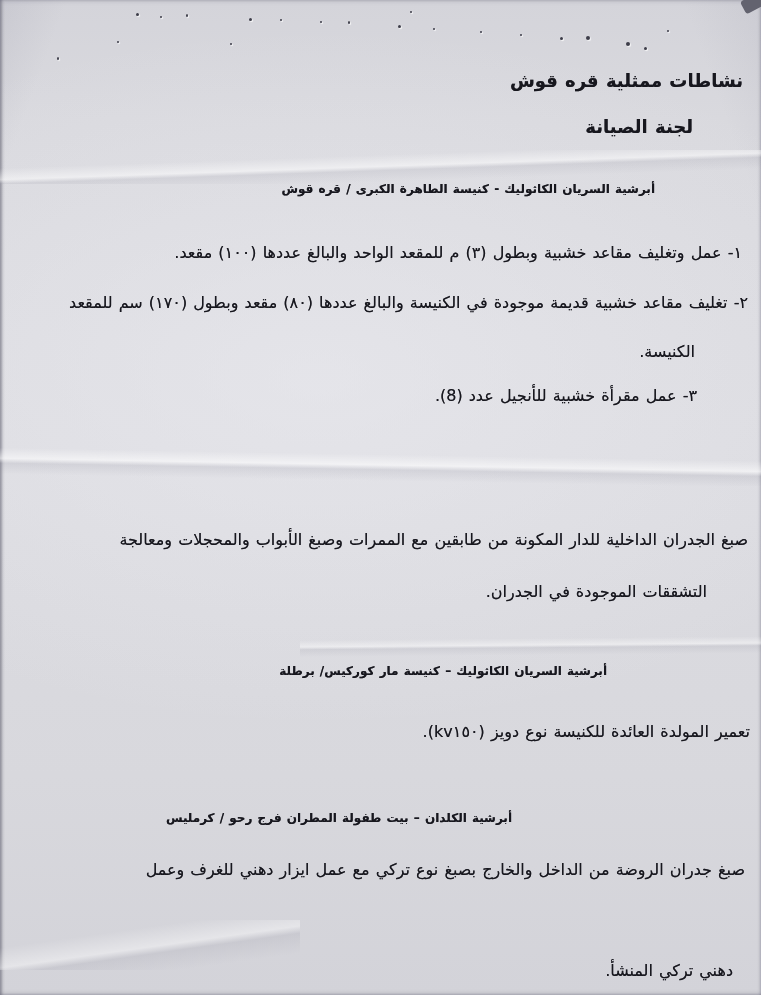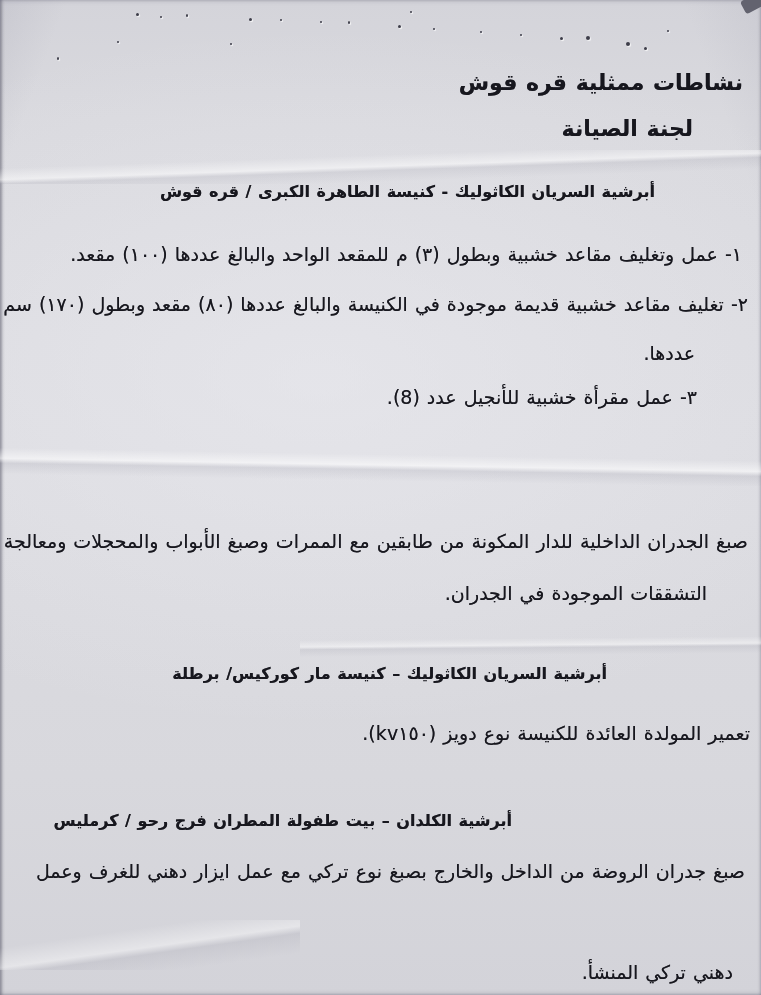--- a/index.html
+++ b/index.html
@@ -32,24 +32,24 @@
     background:linear-gradient(179.5deg, rgba(255,255,255,0) 30%, rgba(255,255,255,.45) 50%, rgba(124,124,140,.12) 58%, rgba(124,124,140,0) 80%);}
   .crease.c4{left:0;top:920px;width:300px;height:50px;
     background:linear-gradient(172deg, rgba(255,255,255,0) 30%, rgba(255,255,255,.4) 52%, rgba(124,124,140,.12) 60%, rgba(124,124,140,0) 82%);}
   
   .speck{position:absolute;border-radius:50%;background:#3d3d49;
          box-shadow:1px 1px 1px rgba(255,255,255,.85);}
   .sliver{position:absolute;right:-3px;top:-4px;width:22px;height:14px;
           background:#63636f;transform:rotate(-28deg);border-radius:3px;}
   
   .t{position:absolute;white-space:nowrap;direction:rtl;unicode-bidi:plaintext;
-     font-size:19px;letter-spacing:.1px;word-spacing:1px;color:#17171e;
+     font-size:16px;letter-spacing:.1px;word-spacing:1px;color:#17171e;
      text-shadow:0 0 .4px rgba(23,23,30,.65);}
-  .t.head{font-size:16px;font-weight:bold;letter-spacing:.15px;}
-  .t.title{font-size:22px;font-weight:bold;}
+  .t.head{font-size:12px;font-weight:bold;letter-spacing:.15px;}
+  .t.title{font-size:18px;font-weight:bold;}
   .l-title1{top:70px;right:18px;}
   .l-title2{top:116px;right:68px;}
   .l-h1{top:182px;right:106px;}
   .l-s1a{top:243px;right:19px;}
   .l-s1b{top:293px;right:13px;}
   .l-s1c{top:342px;right:66px;}
   .l-s1d{top:386px;right:64px;}
   .l-h2{top:477px;right:193px;}
   .l-s2a{top:530px;right:13px;}
   .l-s2b{top:582px;right:54px;}
@@ -92,21 +92,21 @@
     <span class="crease c3"></span>
     <span class="crease c4"></span>
   </div>
 
   <div class="t title l-title1">نشاطات ممثلية قره قوش</div>
   <div class="t title l-title2">لجنة الصيانة</div>
 
   <div class="t head l-h1">أبرشية السريان الكاثوليك - كنيسة الطاهرة الكبرى / قره قوش</div>
   <div class="t l-s1a">١- عمل وتغليف مقاعد خشبية وبطول (٣) م للمقعد الواحد والبالغ عددها (١٠٠) مقعد.</div>
   <div class="t l-s1b">٢- تغليف مقاعد خشبية قديمة موجودة في الكنيسة والبالغ عددها (٨٠) مقعد وبطول (١٧٠) سم للمقعد</div>
-  <div class="t l-s1c">عددها.</div>
+  <div class="t l-s1c">الكنيسة.</div>
   <div class="t l-s1d">٣- عمل مقرأة خشبية للأنجيل عدد (8).</div>
 
   <div class="t l-s2a">صبغ الجدران الداخلية للدار المكونة من طابقين مع الممرات وصبغ الأبواب والمحجلات ومعالجة</div>
   <div class="t l-s2b">التشققات الموجودة في الجدران.</div>
 
   <div class="t head l-h3">أبرشية السريان الكاثوليك – كنيسة مار كوركيس/ برطلة</div>
   <div class="t l-s3a">تعمير المولدة العائدة للكنيسة نوع دويز (kv١٥٠).</div>
 
   <div class="t head l-h4">أبرشية الكلدان – بيت طفولة المطران فرج رحو / كرمليس</div>
   <div class="t l-s4a">صبغ جدران الروضة من الداخل والخارج بصبغ نوع تركي مع عمل ايزار دهني للغرف وعمل</div>

